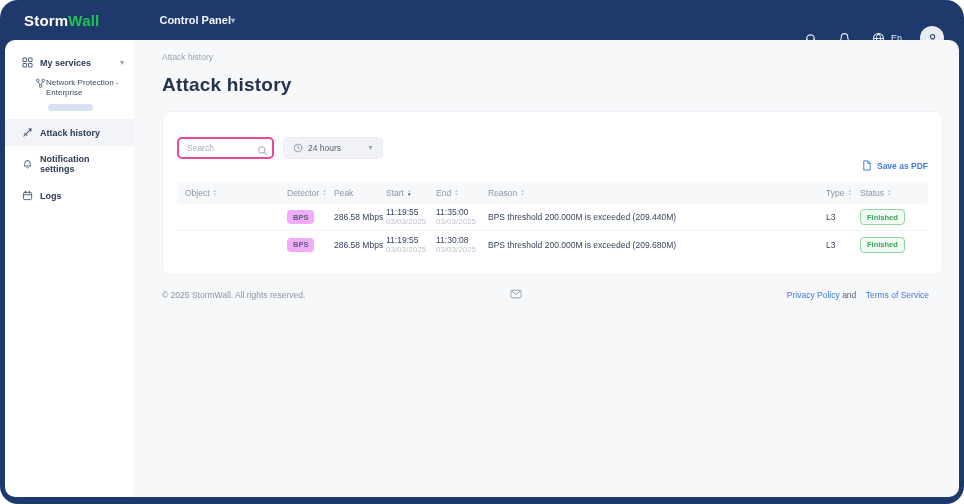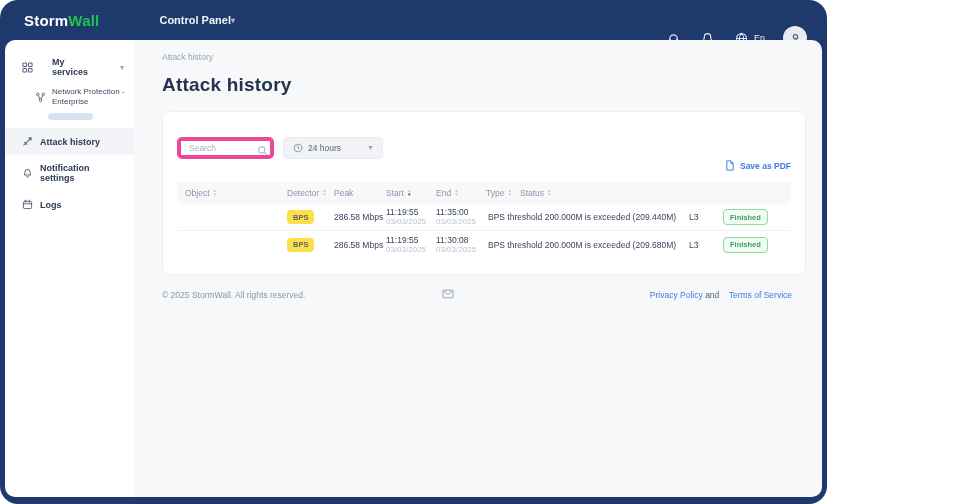--- a/index.html
+++ b/index.html
@@ -1,70 +1,70 @@
 <!DOCTYPE html>
 <html><head>
 <meta charset="utf-8">
 <style>
   * { margin:0; padding:0; box-sizing:border-box; }
   html,body { width:964px; height:504px; background:#ffffff; font-family:"Liberation Sans", sans-serif; }
-  .frame { position:relative; width:827px; height:504px; background:#1e3a6c; border-radius:18px; overflow:hidden; }
+  .frame { position:relative; width:964px; height:504px; background:#1e3a6c; border-radius:18px; overflow:hidden; }
 
   
   .topbar { height:40px; display:flex; align-items:center; padding:0 20px 0 24px; color:#ffffff; }
   .logo { font-size:15px; font-weight:bold; letter-spacing:.2px; cursor:pointer; }
   .logo .lg-w { color:#ffffff; }
   .logo .lg-g { color:#1fc352; }
   .nav-title { margin-left:60px; font-size:11px; font-weight:bold; color:#f2f5fa; display:flex; align-items:center; cursor:pointer;justify-content:center; }
   .nav-title .chev { font-size:8px; color:#aab8d4; }
   .topbar-right { margin-left:auto; display:flex; align-items:center; gap:18px;margin-top:36px; }
   .tb-ico { width:16px; height:16px; display:flex; align-items:center; justify-content:center; color:#e8edf6; cursor:pointer; }
   .lang { display:flex; align-items:center; gap:4px; font-size:9px; color:#e8edf6; cursor:pointer; }
   .avatar { width:24px; height:24px; border-radius:50%; background:#e9ebee; display:flex; align-items:center; justify-content:center; color:#36537f; cursor:pointer; }
 
   
   .app { position:absolute; top:40px; left:5px; right:5px; bottom:7px; display:flex; border-radius:10px; overflow:hidden; }
   .sidebar { width:129px; background:#ffffff; padding-top:10px; flex-shrink:0; font-size:9px; color:#2c3a55; }
-  .side-row { display:flex; align-items:center; gap:19px; padding:7px 10px 7px 17px; cursor:pointer; }
+  .side-row { display:flex; align-items:center; gap:7px; padding:7px 10px 7px 17px; cursor:pointer; }
   .side-row .lbl { font-weight:bold; color:#2c3a55; }
   .side-row .chev { margin-left:auto; color:#98a2b3; font-size:8px; }
-  .side-sub { display:flex; align-items:center; gap:6px; padding:3px 8px 3px 30px; cursor:pointer; }
+  .side-sub { display:flex; align-items:flex-start; padding:3px 8px 3px 30px; cursor:pointer; }
   .side-sub .sub-lbl { font-size:8px; line-height:10px; color:#3c4a63; }
   .side-pill { margin:3px 0 8px 43px; width:45px; height:7px; border-radius:4px; background:#d9e2f5; }
   .side-item { display:flex; align-items:center; gap:7px; padding:8px 10px 8px 17px; cursor:pointer; font-weight:bold; color:#2c3a55; }
   .side-item.active { background:#f2f4f7; }
   .sico { width:11px; height:11px; flex-shrink:0; color:#55627a; display:flex; align-items:center; justify-content:center; }
 
   
   .main { flex:1; background:#f7f8fa; display:flex; flex-direction:column; padding:10px 16px 0 28px; overflow:hidden; }
   .breadcrumb { font-size:8.5px; color:#9aa3b2; margin-top:2px; }
   .page-title { font-size:19px; font-weight:bold; color:#25334f; margin-top:12px; letter-spacing:.2px; }
 
   .card { margin-top:15px; background:#ffffff; border:1px solid #eef0f3; border-radius:8px; padding:12px 14px 16px 14px; }
   .toolbar { display:flex; align-items:center; }
   .search-box { position:relative; width:97px; }
-  .search-box input { width:97px; height:22px; border:4px solid #ec4899; border-radius:5px; padding:0 20px 0 8px; font-size:8.5px; color:#3c4a63; outline:none; background:#ffffff; font-family:"Liberation Sans", sans-serif; }
+  .search-box input { width:97px; height:22px; border:2px solid #ec4899; border-radius:5px; padding:0 20px 0 8px; font-size:8.5px; color:#3c4a63; outline:none; background:#ffffff; font-family:"Liberation Sans", sans-serif; }
   .search-box input::placeholder { color:#a7afbd; }
   .search-ic { position:absolute; right:6px; top:5px; color:#a7afbd; }
   .period { margin-left:9px; width:100px; height:22px; background:#f1f3f6; border:1px solid #e9ebf0; border-radius:5px; display:flex; align-items:center; padding:0 8px; gap:5px; font-size:8.5px; color:#56627a; cursor:pointer; }
   .period .chev { margin-left:auto; color:#9aa3b2; font-size:7px; }
   .save-pdf { margin-left:auto; display:flex; align-items:center; gap:4px; color:#3f7be0; font-size:8.5px; font-weight:bold; cursor:pointer;margin-top:36px; }
 
   
   .thead { display:flex; align-items:center; background:#f7f8fa; border-radius:4px; height:22px; margin-top:11px; padding:0 6px 0 8px; font-size:8.5px; color:#8b95a7; }
   .trow { display:flex; align-items:center; height:27px; border-bottom:1px solid #f0f2f5; padding:0 6px 0 8px; font-size:8.5px; color:#38445c; }
   .trow:last-child { border-bottom:none; }
   .c-obj { width:102px; } .c-det { width:47px; } .c-peak { width:52px; }
   .c-start { width:50px; } .c-end { width:50px; } .c-reason { flex:1; padding-left:2px; }
   .c-type { width:34px; } .c-status { width:62px; }
   .hcell { display:flex; align-items:center; gap:3px; cursor:pointer;text-align:right; }
   .sort { display:flex; flex-direction:column; line-height:4px; font-size:4.5px; color:#c4cad4; }
   .sort .on { color:#3c4a63; }
   .obj-pill { width:46px; height:7px; border-radius:4px; background:#e8ecf2; }
-  .det-badge { display:inline-block; background:#fde047; color:#5b6575; font-size:7.5px; font-weight:bold; padding:2.5px 6px; border-radius:4px; }
+  .det-badge { display:inline-block; background:#f0abfc; color:#5b6575; font-size:7.5px; font-weight:bold; padding:2.5px 6px; border-radius:4px; }
   .dt { line-height:10px; }
   .dt .date { color:#bcc3cf; font-size:8px; }
   .status-badge { display:inline-block; border:1px solid #8ed7a2; background:#f3fbf5; color:#38a559; font-size:7.5px; font-weight:bold; padding:2.5px 6px; border-radius:4px; }
 
   
   .footer { display:flex; align-items:center; margin-top:15px; padding-right:14px; font-size:8.5px; color:#8b95a7; }
   .footer .mail { position:absolute; left:50%; transform:translateX(28px); color:#9aa3b2; cursor:pointer; }
   .footer-links { margin-left:auto; color:#56627a; }
   .footer-links a { color:#3f7be0; text-decoration:none; cursor:pointer;padding-left:7px; }
 </style>
@@ -247,20 +247,29 @@
             </div>
           <div class="c-end">
               <span class="hcell">
                 <span>End</span>
                 <span class="sort">
                   <span>▲</span>
                   <span>▼</span>
                 </span>
               </span>
             </div>
+          <div class="c-reason">
+              <span class="hcell">
+                <span>Reason</span>
+                <span class="sort">
+                  <span>▲</span>
+                  <span>▼</span>
+                </span>
+              </span>
+            </div>
           <div class="c-type">
               <span class="hcell">
                 <span>Type</span>
                 <span class="sort">
                   <span>▲</span>
                   <span>▼</span>
                 </span>
               </span>
             </div>
           <div class="c-status">

